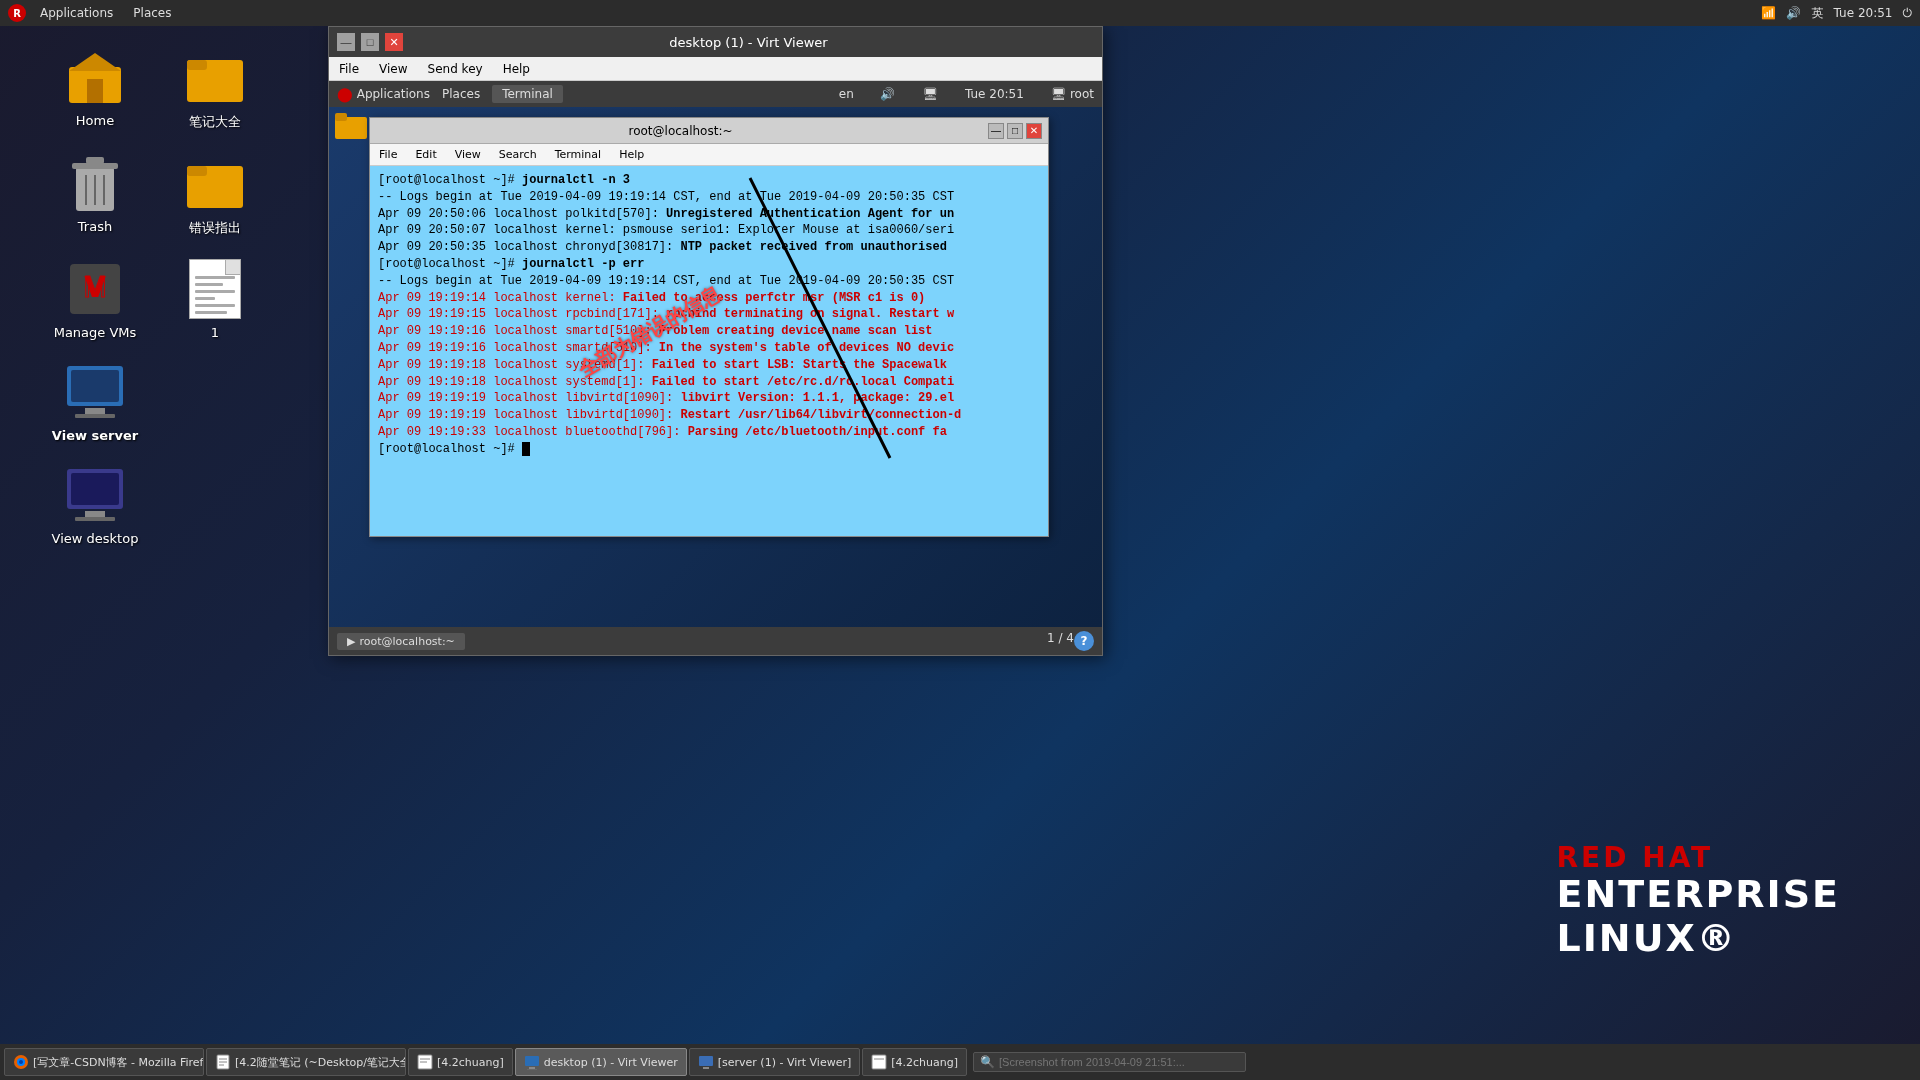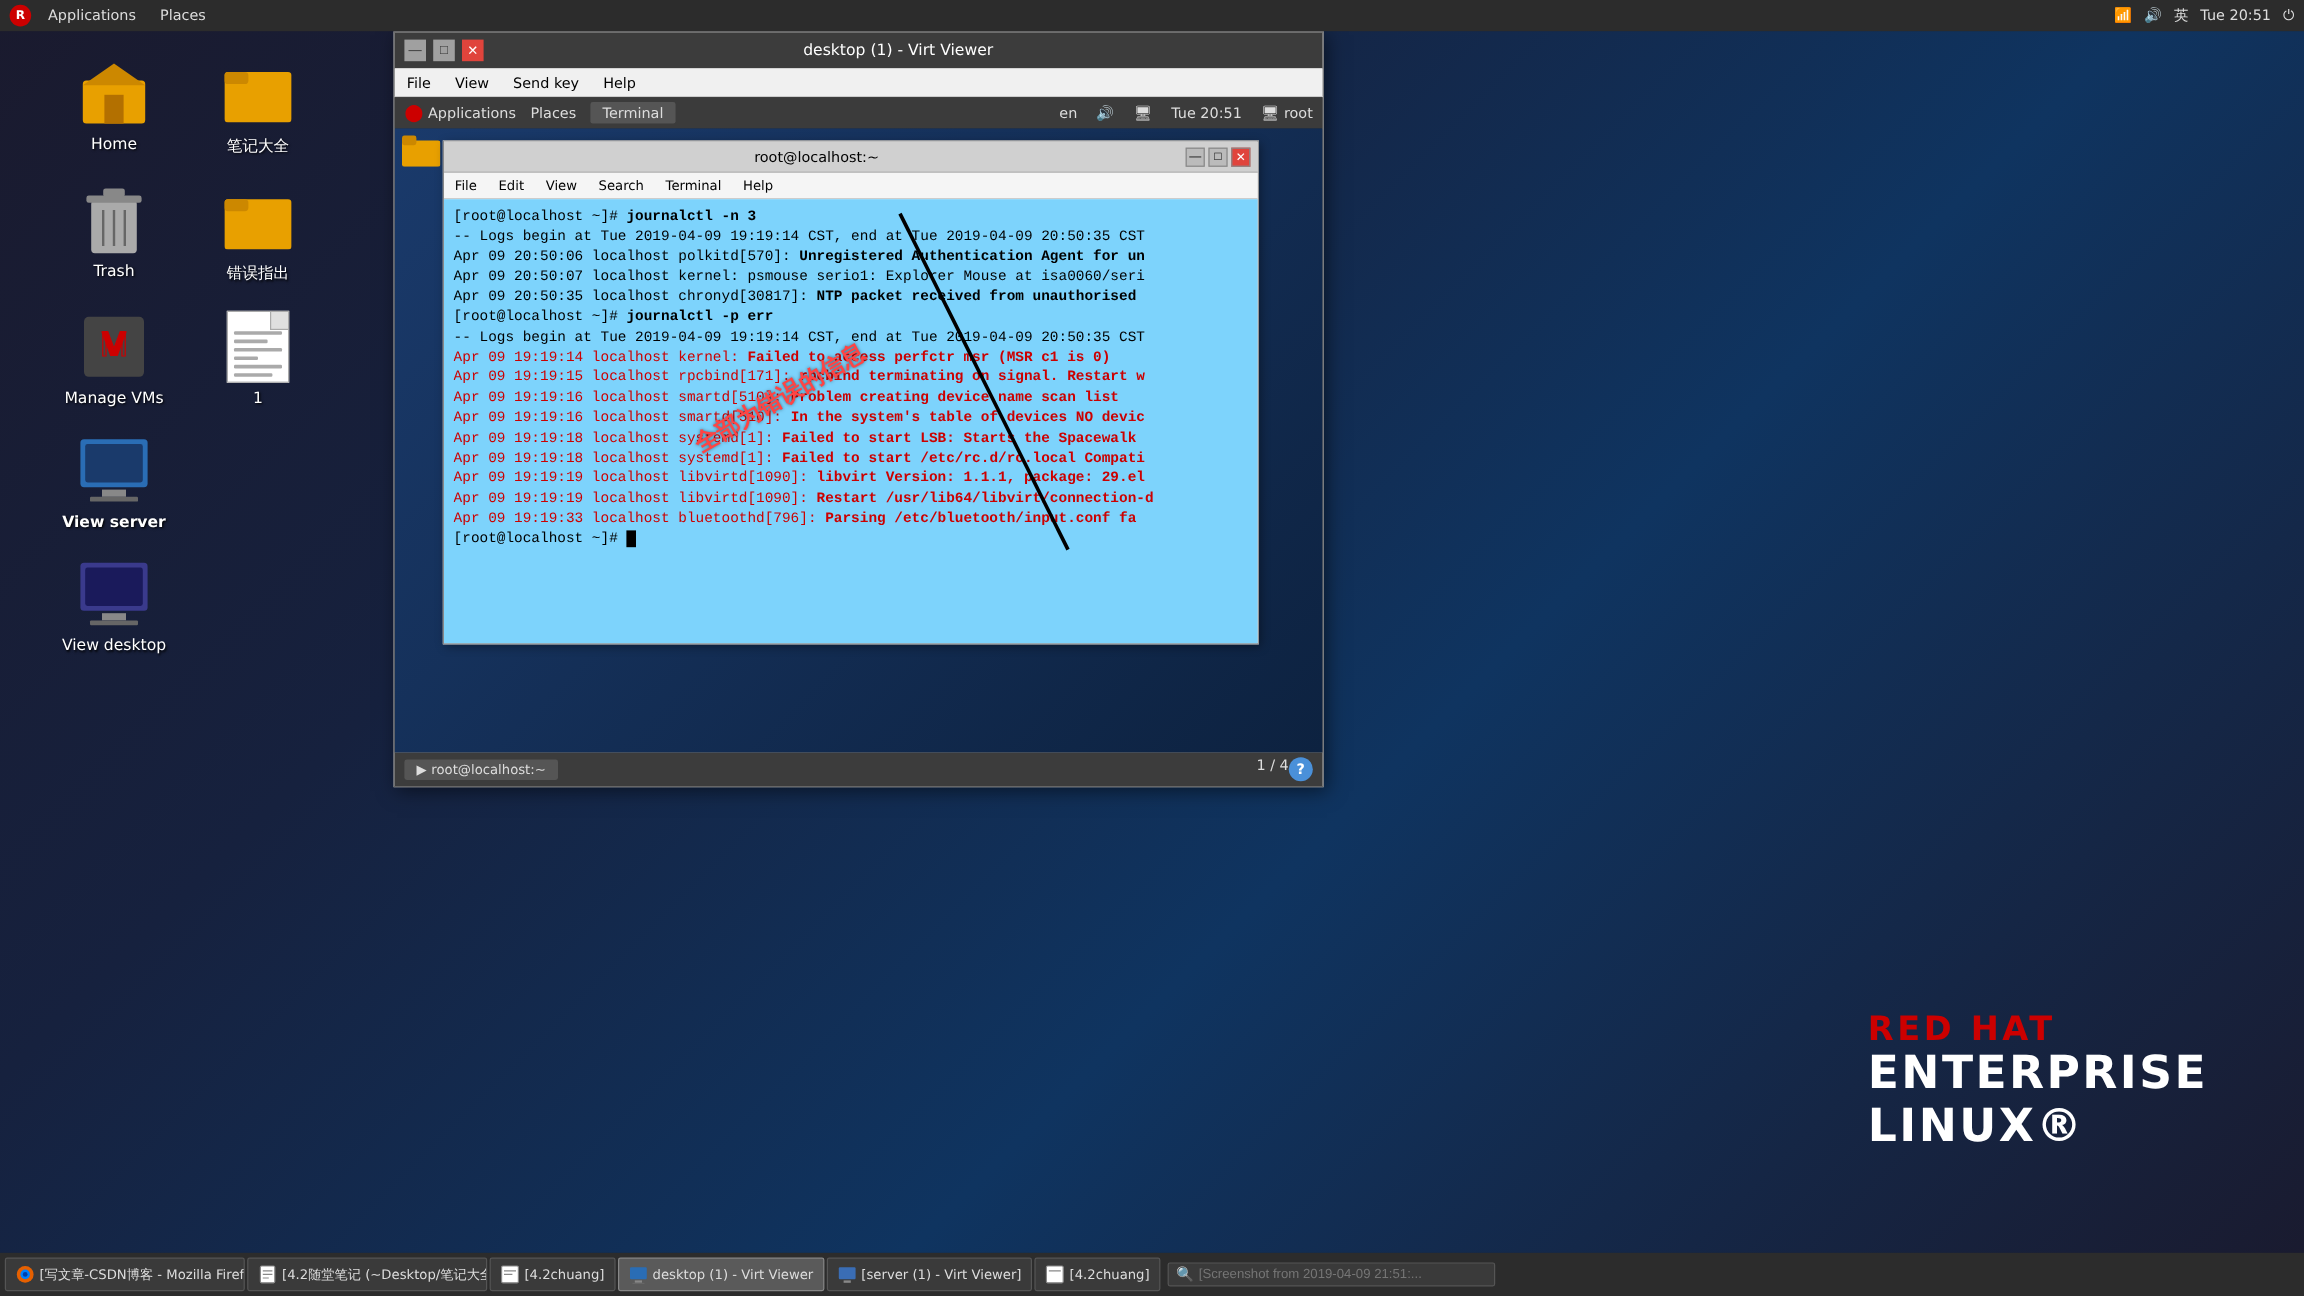--- a/index.html
+++ b/index.html
@@ -581,21 +581,21 @@
 
       <div class="vm-inner-topbar">
         <div style="display:flex; align-items:center; gap:4px;">
           <span style="color:#cc0000; font-size:14px;">⬤</span>
           <span>Applications</span>
         </div>
         <span>Places</span>
         <div style="background:#555; padding:2px 10px; border-radius:2px; cursor:pointer;">
           <span>Terminal</span>
         </div>
-        <div style="margin-left:auto; display:flex; gap:16px; font-size:12px; color:#ddd;">
+        <div style="margin-left:auto; display:flex; gap:27px; font-size:12px; color:#ddd;">
           <span>en</span>
           <span>🔊</span>
           <span>🖥</span>
           <span>Tue 20:51</span>
           <span>🖥 root</span>
         </div>
       </div>
 
       <div class="vm-desktop-area">
 

